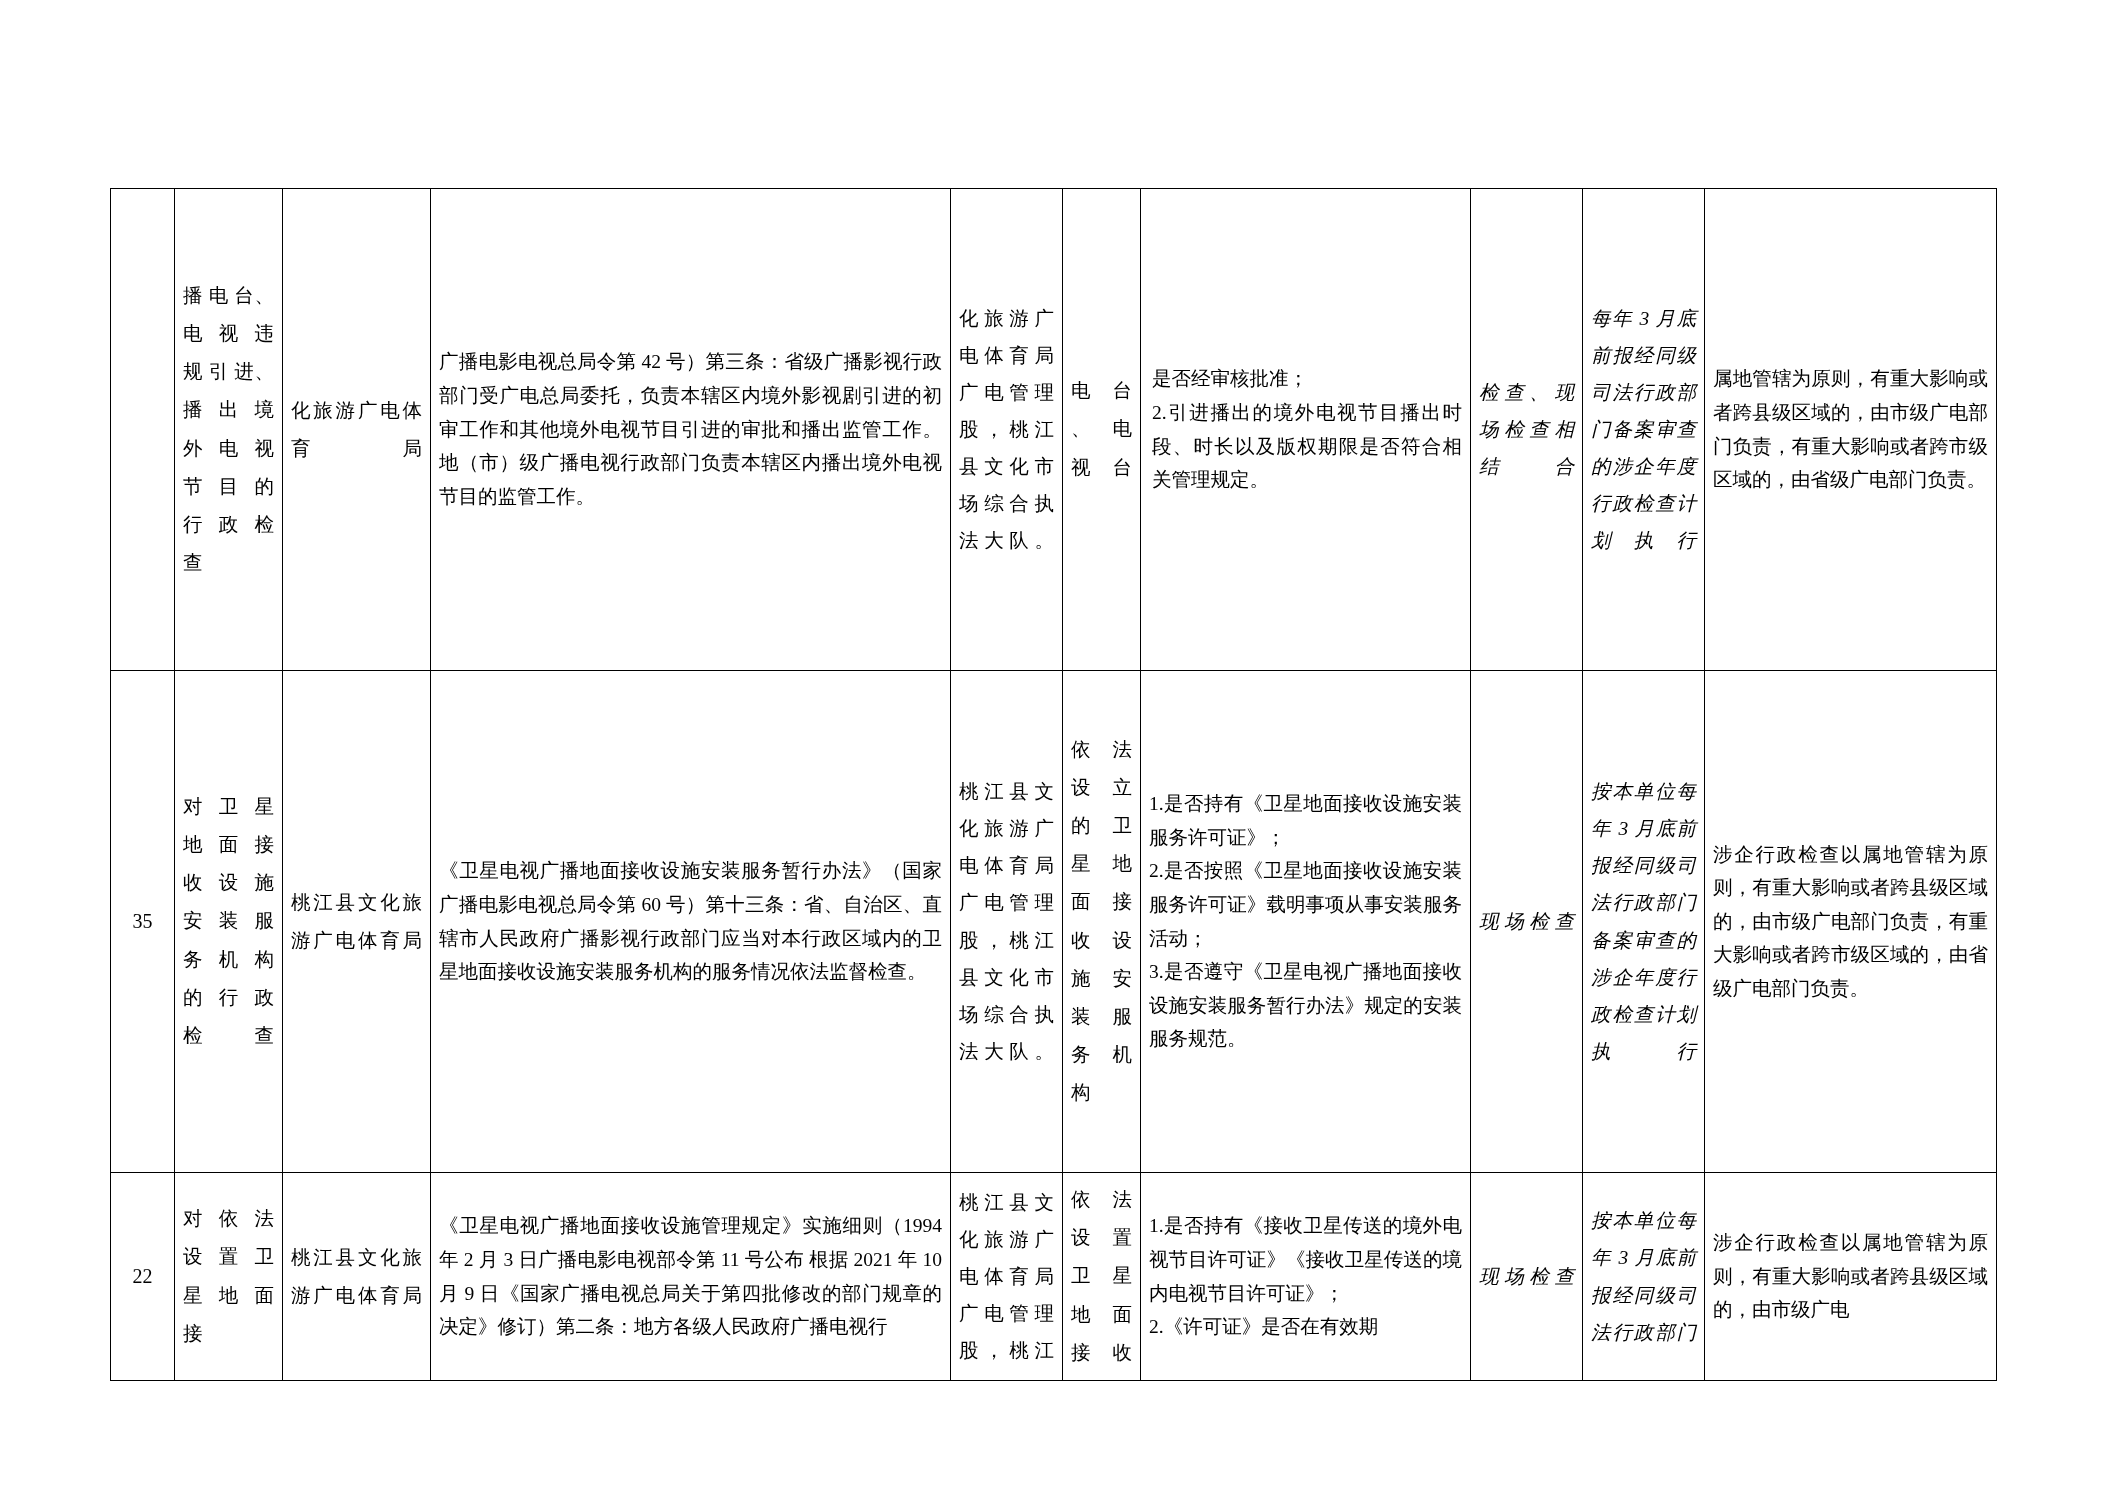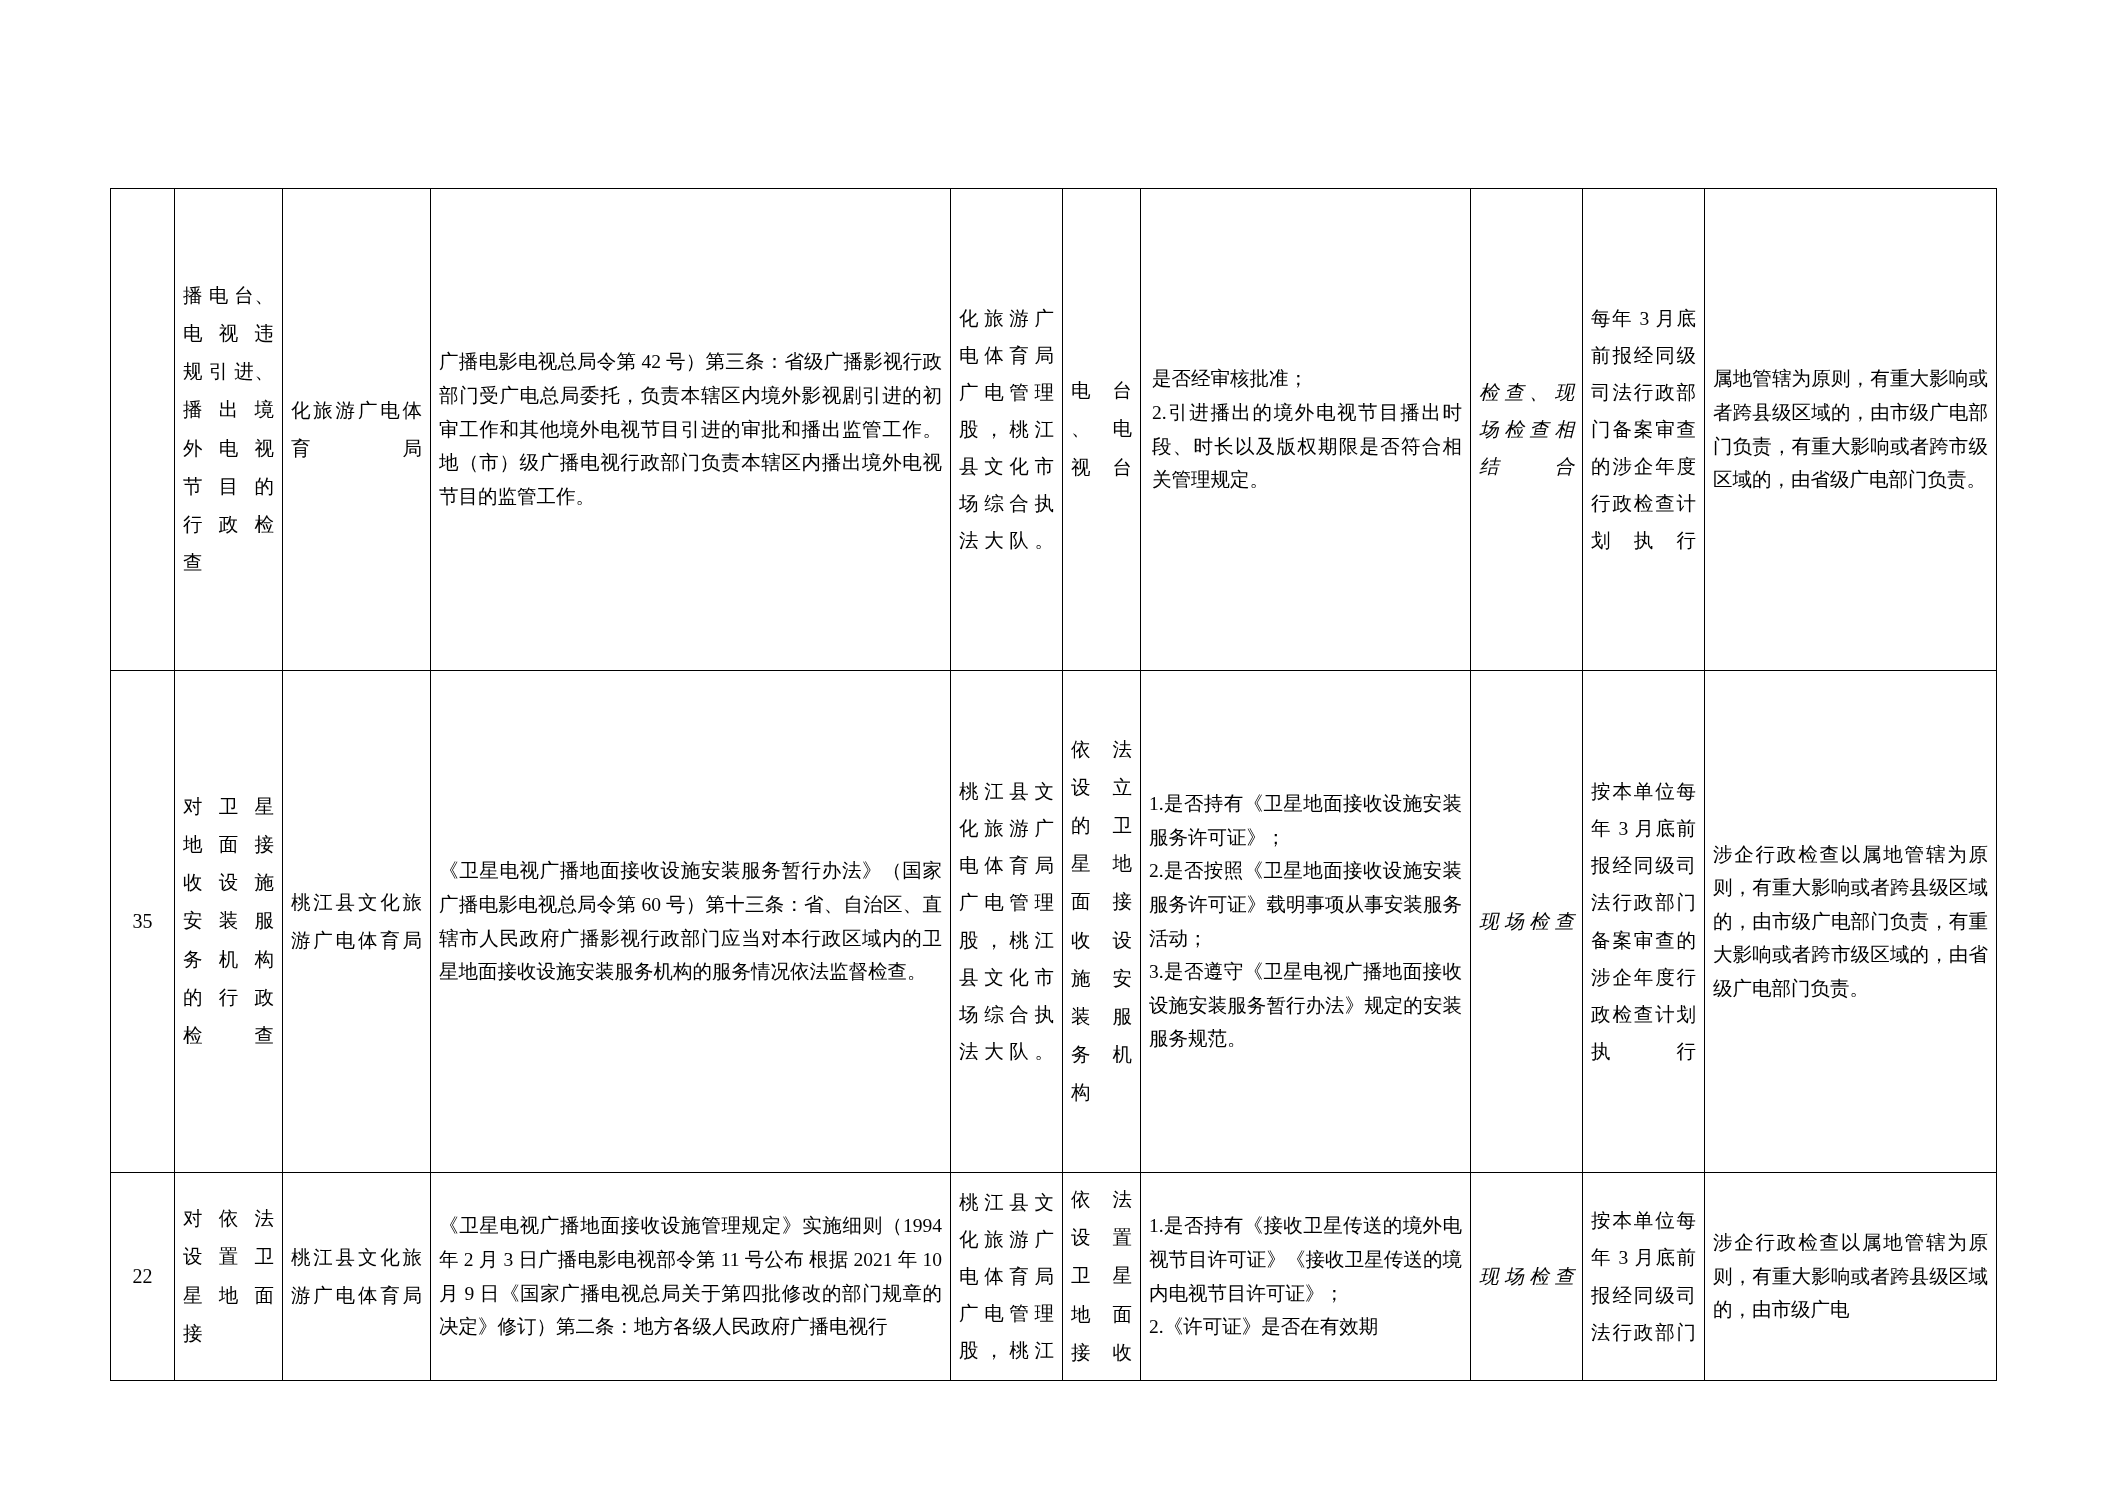--- a/index.html
+++ b/index.html
@@ -88,20 +88,21 @@
     padding-left: 8px;
     padding-right: 8px;
     font-style: italic;
   }
   .plan-cell {
     text-align: justify;
     text-align-last: justify;
     line-height: 1.9;
     padding-left: 8px;
     padding-right: 8px;
+    font-style: italic;
   }
   .note-cell {
     text-align: justify;
     text-align-last: left;
     line-height: 1.72;
     padding-left: 8px;
     padding-right: 8px;
   }
   .content-cell {
     text-align: justify;

